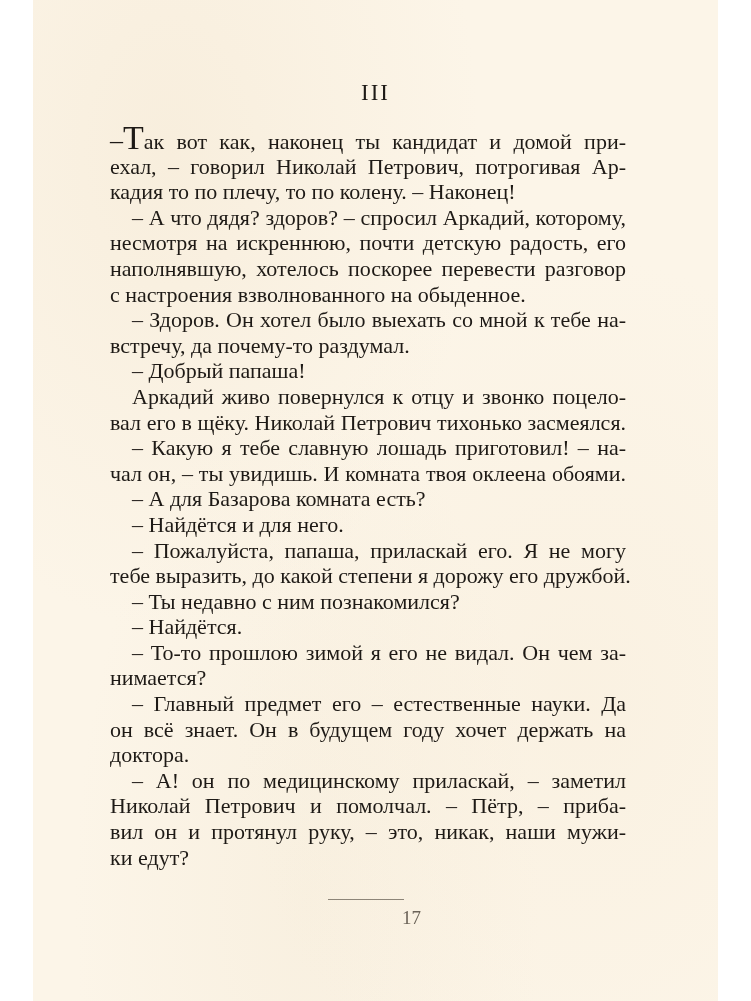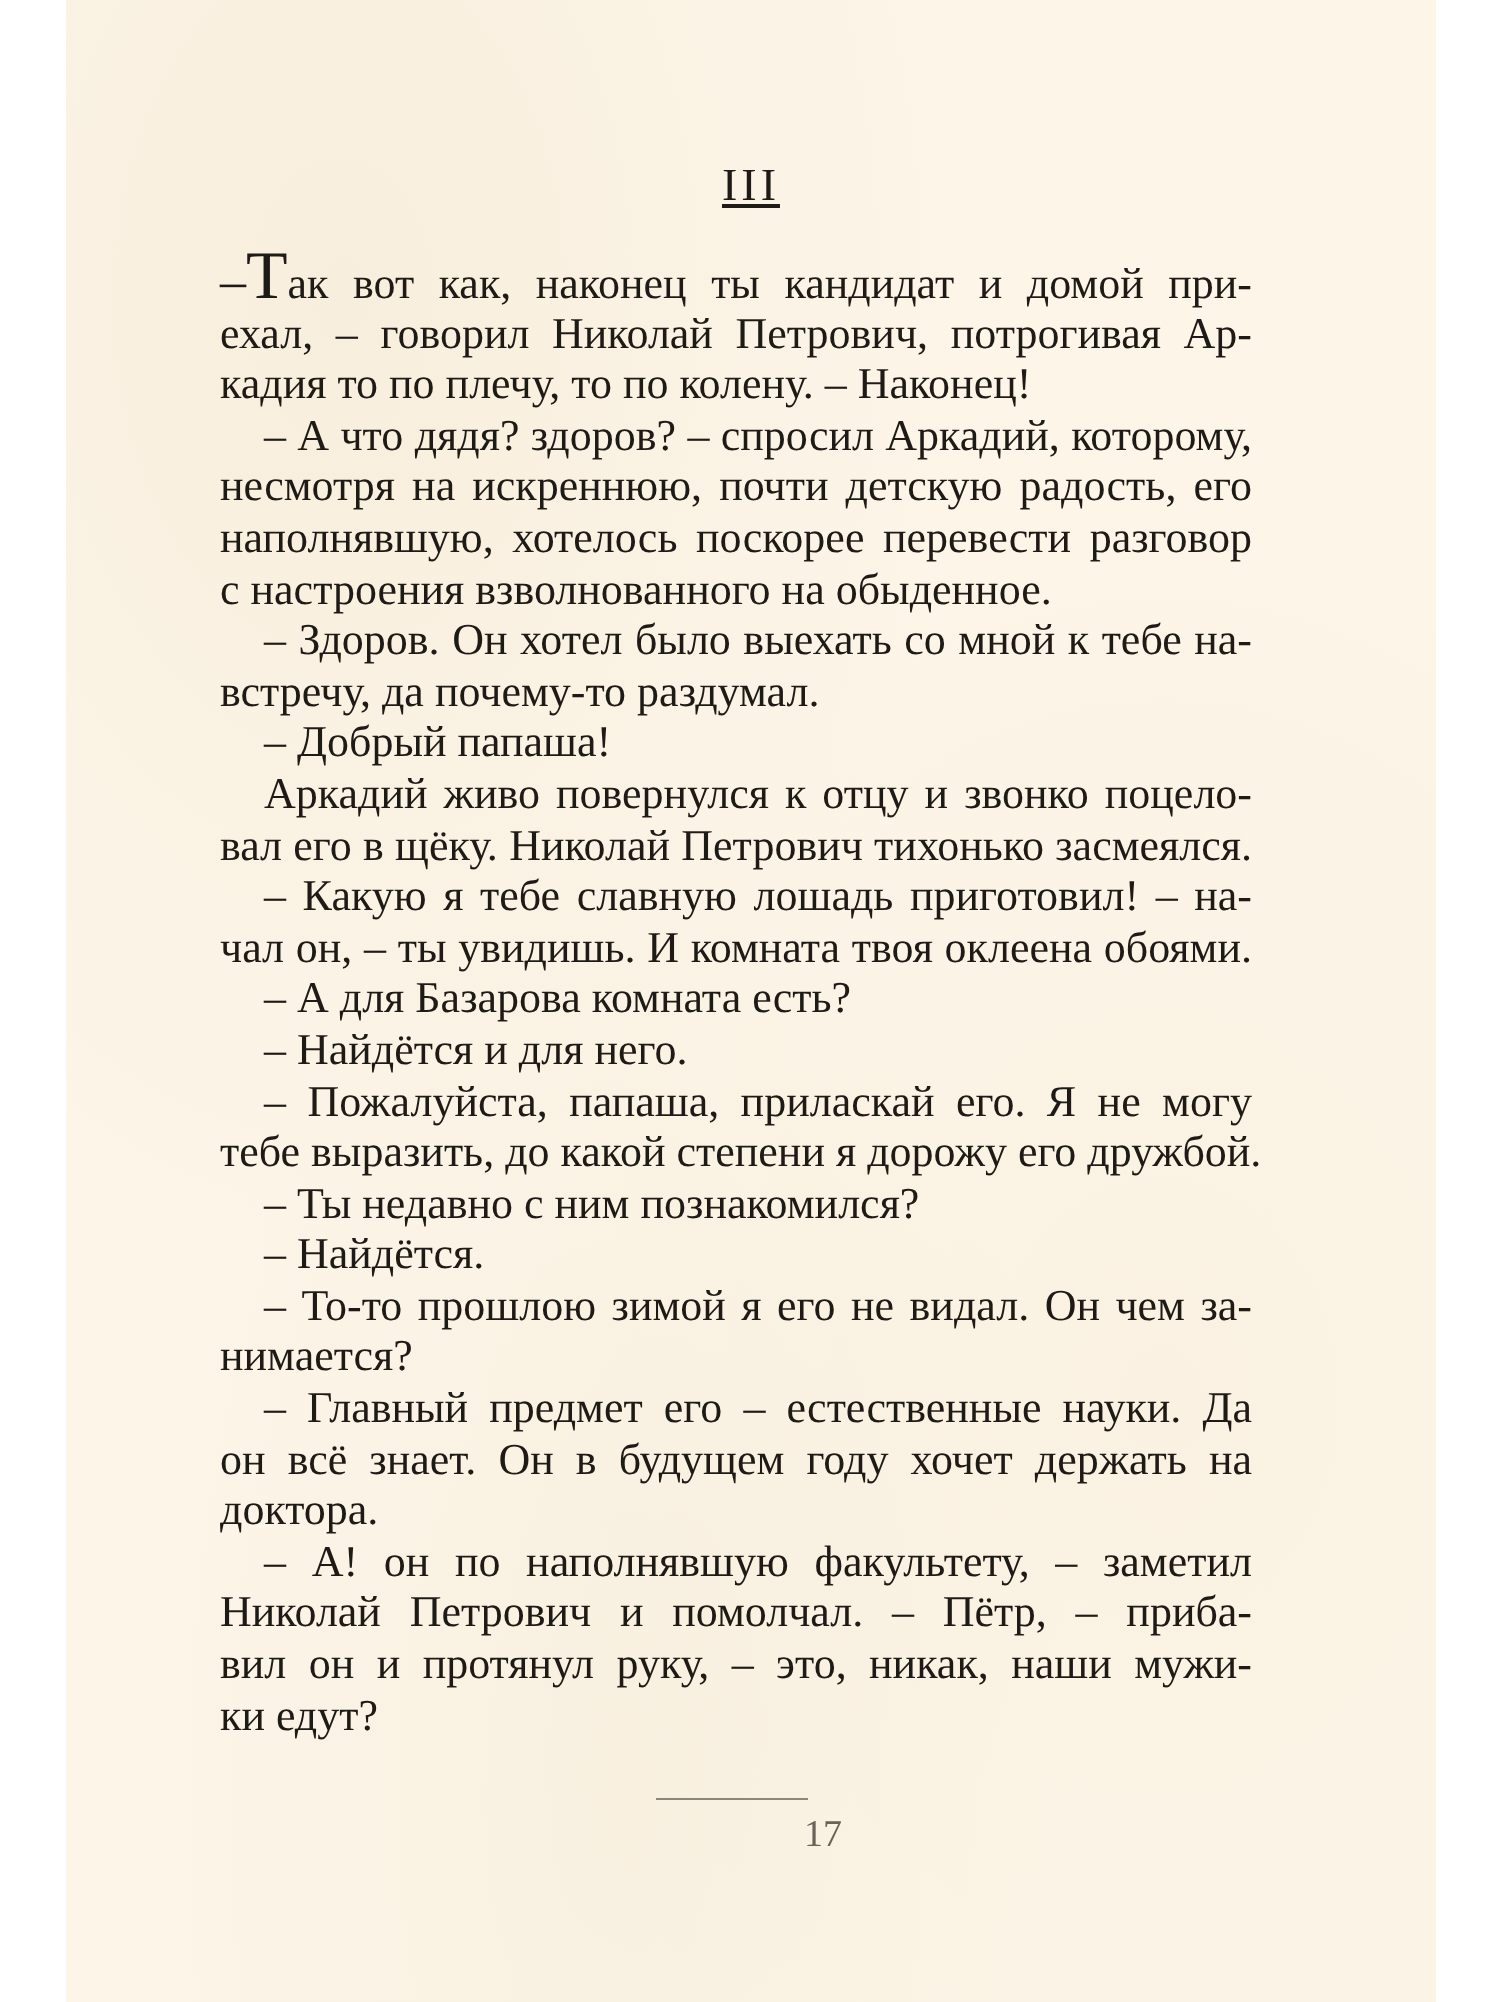--- a/index.html
+++ b/index.html
@@ -28,21 +28,20 @@
     .chapter {
       position: absolute;
       left: 0;
       width: 685px;
       top: 80px;
       text-align: center;
       font-family: "Liberation Serif", "DejaVu Serif", serif;
       font-size: 23px;
       letter-spacing: 2px;
       color: #1e1a16;
-      text-decoration: underline;
     }
     .text {
       position: absolute;
       left: 77px;
       top: 128px;
       width: 516px;
       font-family: "Liberation Serif", "DejaVu Serif", serif;
       font-size: 22px;
       color: #1e1a16;
     }
@@ -116,21 +115,21 @@
         <div class="line indent last">– Найдётся и для него.</div>
         <div class="line indent">– Пожалуйста, папаша, приласкай его. Я не могу</div>
         <div class="line">тебе выразить, до какой степени я дорожу его дружбой.</div>
         <div class="line indent last">– Ты недавно с ним познакомился?</div>
         <div class="line indent last">– Найдётся.</div>
         <div class="line indent">– То-то прошлою зимой я его не видал. Он чем за-</div>
         <div class="line last">нимается?</div>
         <div class="line indent">– Главный предмет его – естественные науки. Да</div>
         <div class="line">он всё знает. Он в будущем году хочет держать на</div>
         <div class="line last">доктора.</div>
-        <div class="line indent">– А! он по наполнявшую факультету, – заметил</div>
+        <div class="line indent">– А! он по медицинскому приласкай, – заметил</div>
         <div class="line">Николай Петрович и помолчал. – Пётр, – приба-</div>
         <div class="line">вил он и протянул руку, – это, никак, наши мужи-</div>
         <div class="line last">ки едут?</div>
       </div>
   </div>
 
   <div class="footer-rule"></div>
   <div class="page-number">17</div>
 </div>
 

